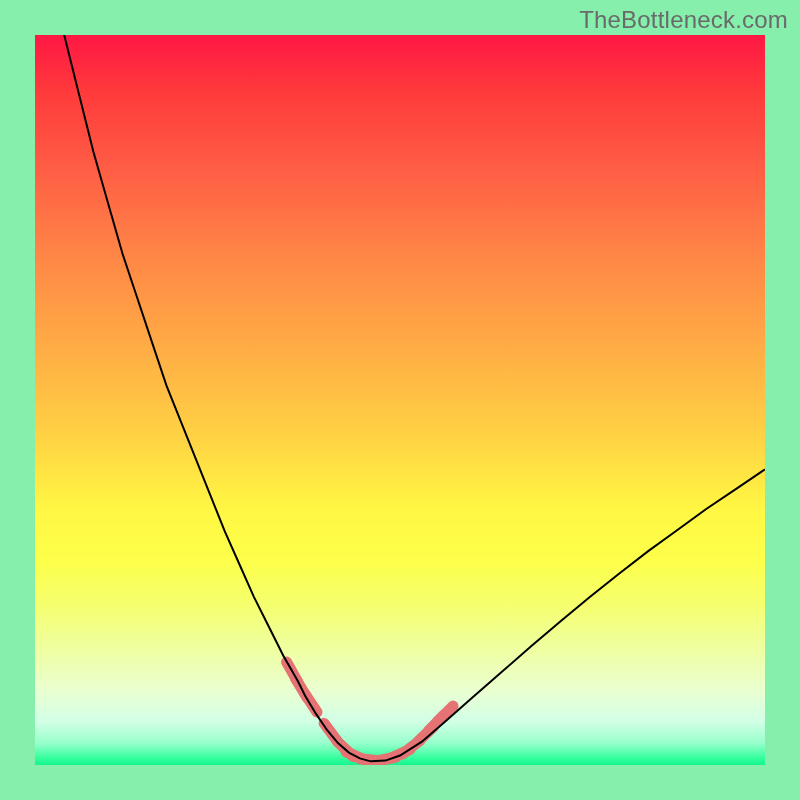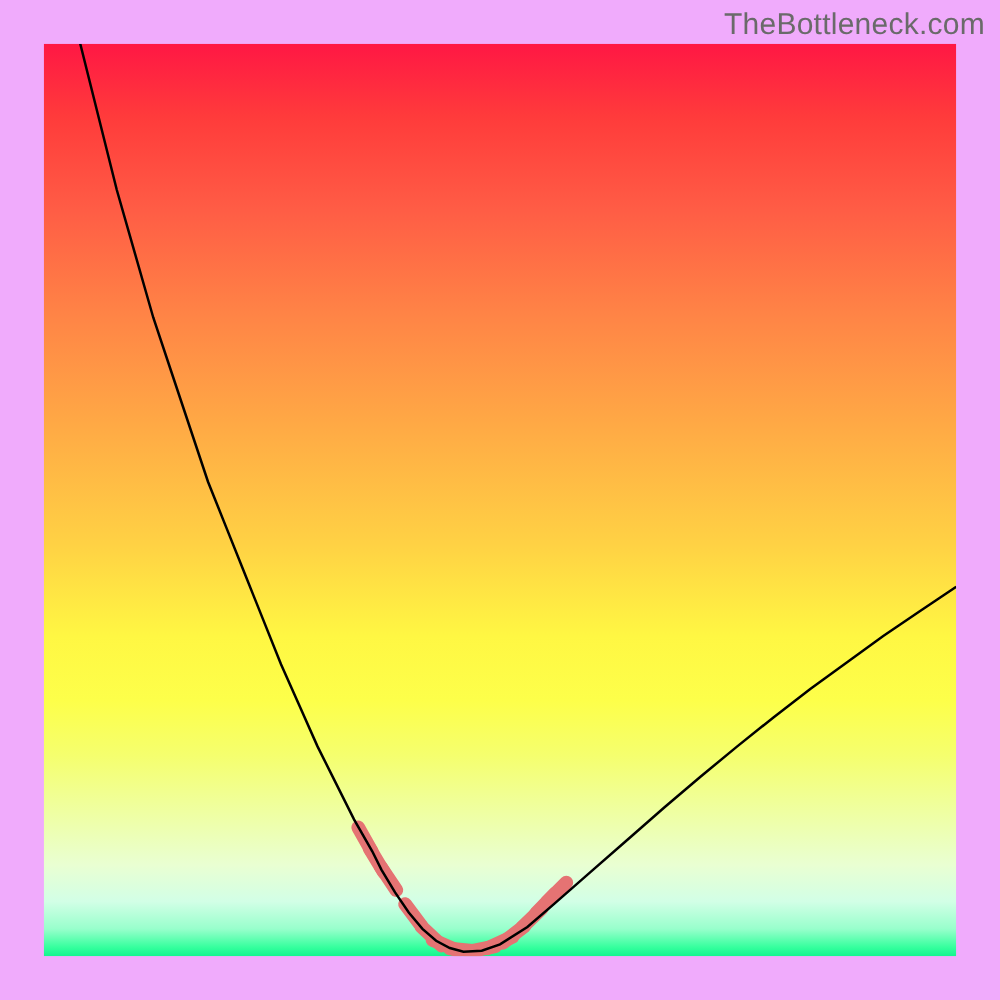--- a/index.html
+++ b/index.html
@@ -10,21 +10,21 @@
     background: #000;
     position: relative;
     font-family: Arial, Helvetica, sans-serif;
   }
   .frame {
     position: absolute;
     top: 0;
     left: 0;
     width: 800px;
     height: 800px;
-    background: #f0abfc;
+    background: #86efac;
   }
   .plot-area {
     position: absolute;
     top: 35px;
     left: 35px;
     width: 730px;
     height: 730px;
     overflow: hidden;
   }
   .gradient-bg {

